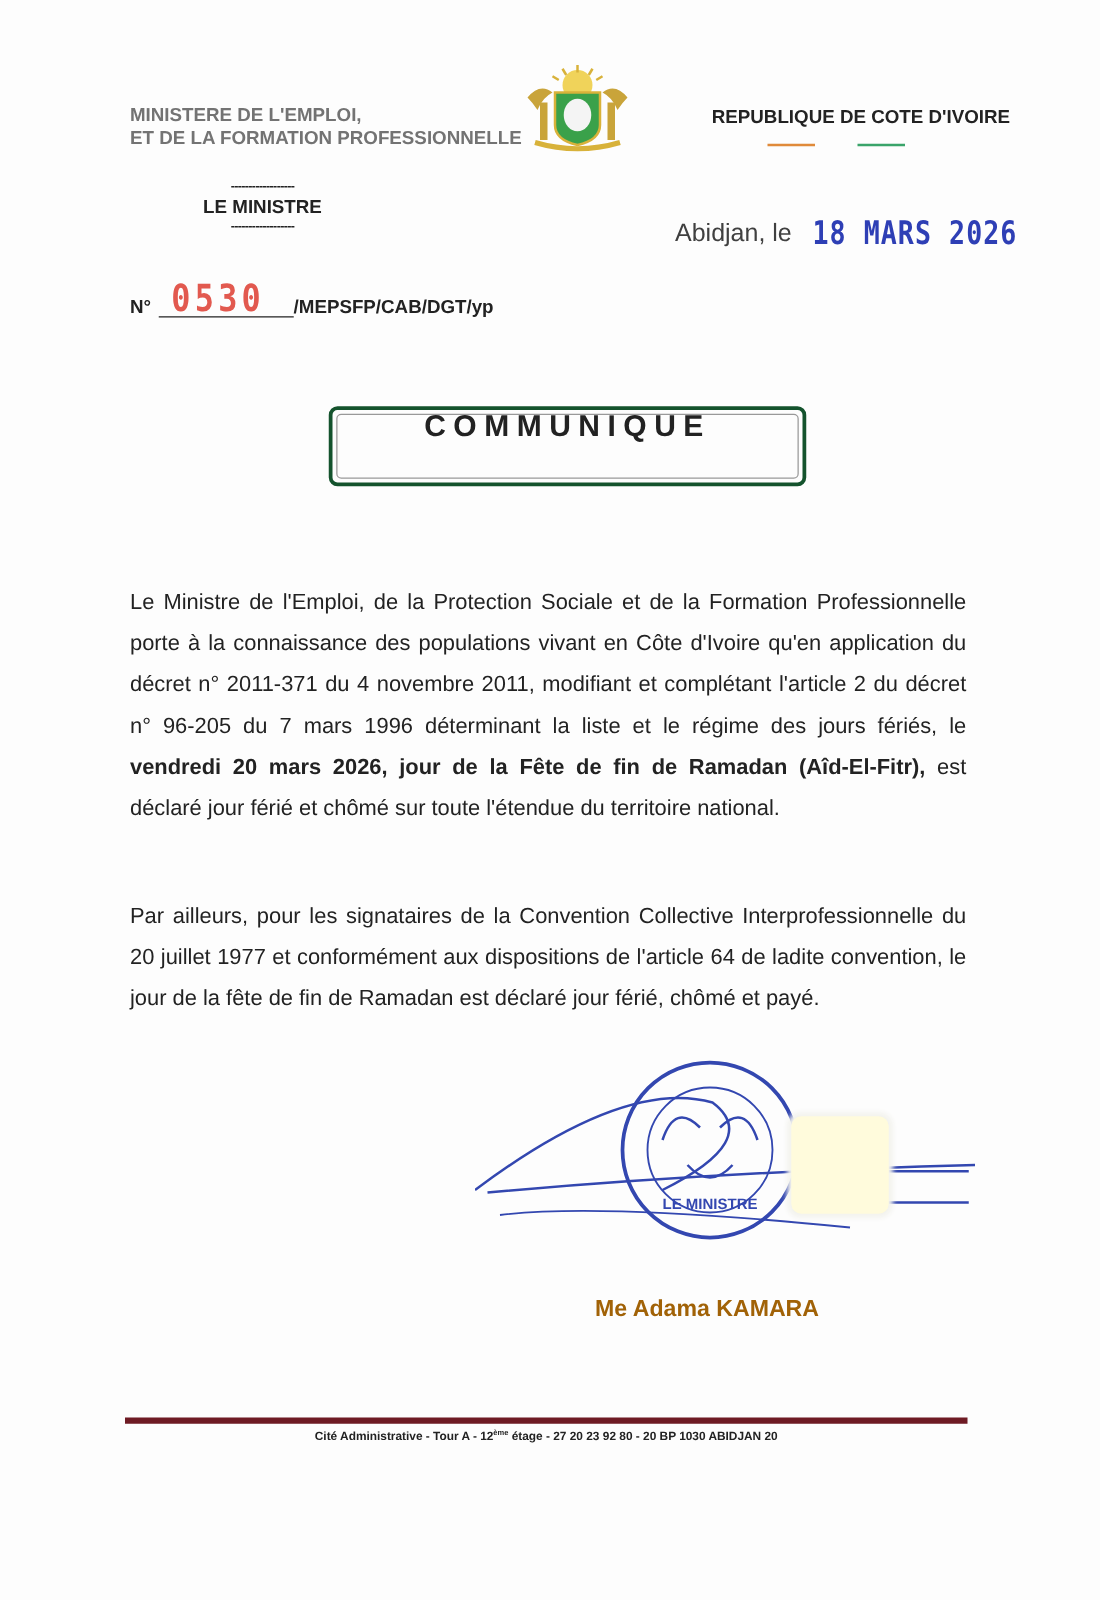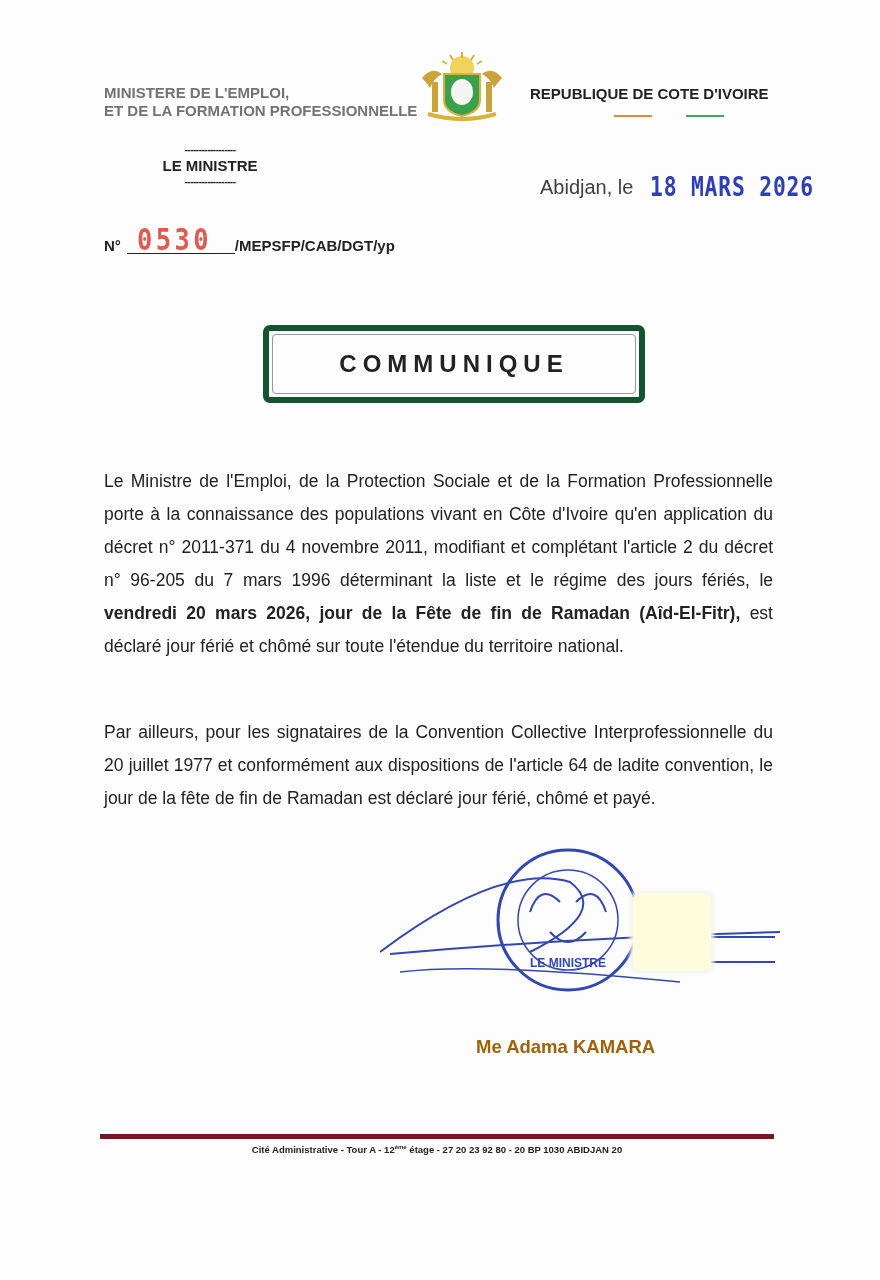--- a/index.html
+++ b/index.html
@@ -2,31 +2,31 @@
 <html><head>
 <meta charset="utf-8">
 <style>
   html, body { margin:0; padding:0; }
   body { width:880px; height:1280px; background:#fdfdfd; position:relative; overflow:hidden; font-family:"Liberation Sans", sans-serif; color:#1e1e1e; }
   .abs { position:absolute; }
   .hdr-left { left:104px; top:84px; font-weight:bold; font-size:15px; line-height:17.5px; color:#737373; }
   .hdr-sub { left:150px; top:145px; font-weight:bold; font-size:15px; text-align:center; width:120px; color:#222; }
   .hdr-sub .dash { font-size:10px; letter-spacing:-0.5px; line-height:10px; }
   .hdr-sub .title { line-height:22px; }
-  .hdr-right { left:530px; top:85px; width:278px; text-align:left; font-weight:bold; color:#222; }
+  .hdr-right { left:530px; top:85px; width:278px; text-align:right; font-weight:bold; color:#222; }
   .hdr-right .rep { font-size:15px; line-height:18px; }
   .hdr-right .motto { font-size:14px; line-height:18px; }
   .flag-lines { display:flex; justify-content:center; gap:34px; margin-top:12px; }
   .flag-lines span { display:block; width:38px; height:2px; }
   .date-line { left:540px; top:176px; font-size:20px; color:#404040; }
   .date-stamp { left:650px; top:172px; font-family:"DejaVu Sans Mono", monospace; font-weight:bold; font-size:26px; color:#2e3fb5; letter-spacing:1px; transform:scaleX(0.82); transform-origin:left; }
   .num-line { left:104px; top:231px; font-weight:bold; font-size:15px; display:flex; align-items:flex-end; color:#222; }
   .num-blank { display:inline-block; width:108px; border-bottom:1.5px solid #222; position:relative; height:22px; margin-left:6px; }
   .num-stamp { position:absolute; left:10px; bottom:-4px; font-family:"DejaVu Sans Mono", monospace; font-size:30px; color:#e2594f; letter-spacing:4px; transform:scaleX(0.85); transform-origin:left; }
-  .box { left:263px; top:325px; width:382px; height:78px; border:6px solid #14532d; border-radius:7px; box-sizing:border-box; display:flex; align-items:center; justify-content:center; }
+  .box { left:263px; top:325px; width:382px; height:64px; border:3px solid #14532d; border-radius:7px; box-sizing:border-box; display:flex; align-items:flex-start; justify-content:center; }
   .box::before { content:""; position:absolute; inset:3px; border:1px solid #999; border-radius:4px; }
   .box span { font-weight:bold; font-size:24px; letter-spacing:6px; color:#222; }
   .para { left:104px; width:669px; font-size:17.5px; line-height:33px; text-align:justify; color:#222; }
   .para b { font-weight:bold; }
   .p1 { top:465px; }
   .p2 { top:716px; }
   .signer { left:476px; top:1036px; font-weight:bold; font-size:18.5px; color:#a16207; }
   .footer-bar { left:100px; top:1134px; width:674px; height:5px; background:#6e1b24; }
   .footer-text { left:100px; top:1141px; width:674px; text-align:center; font-weight:bold; color:#222; }
   .footer-text .l1 { font-size:10px; line-height:12px; }

